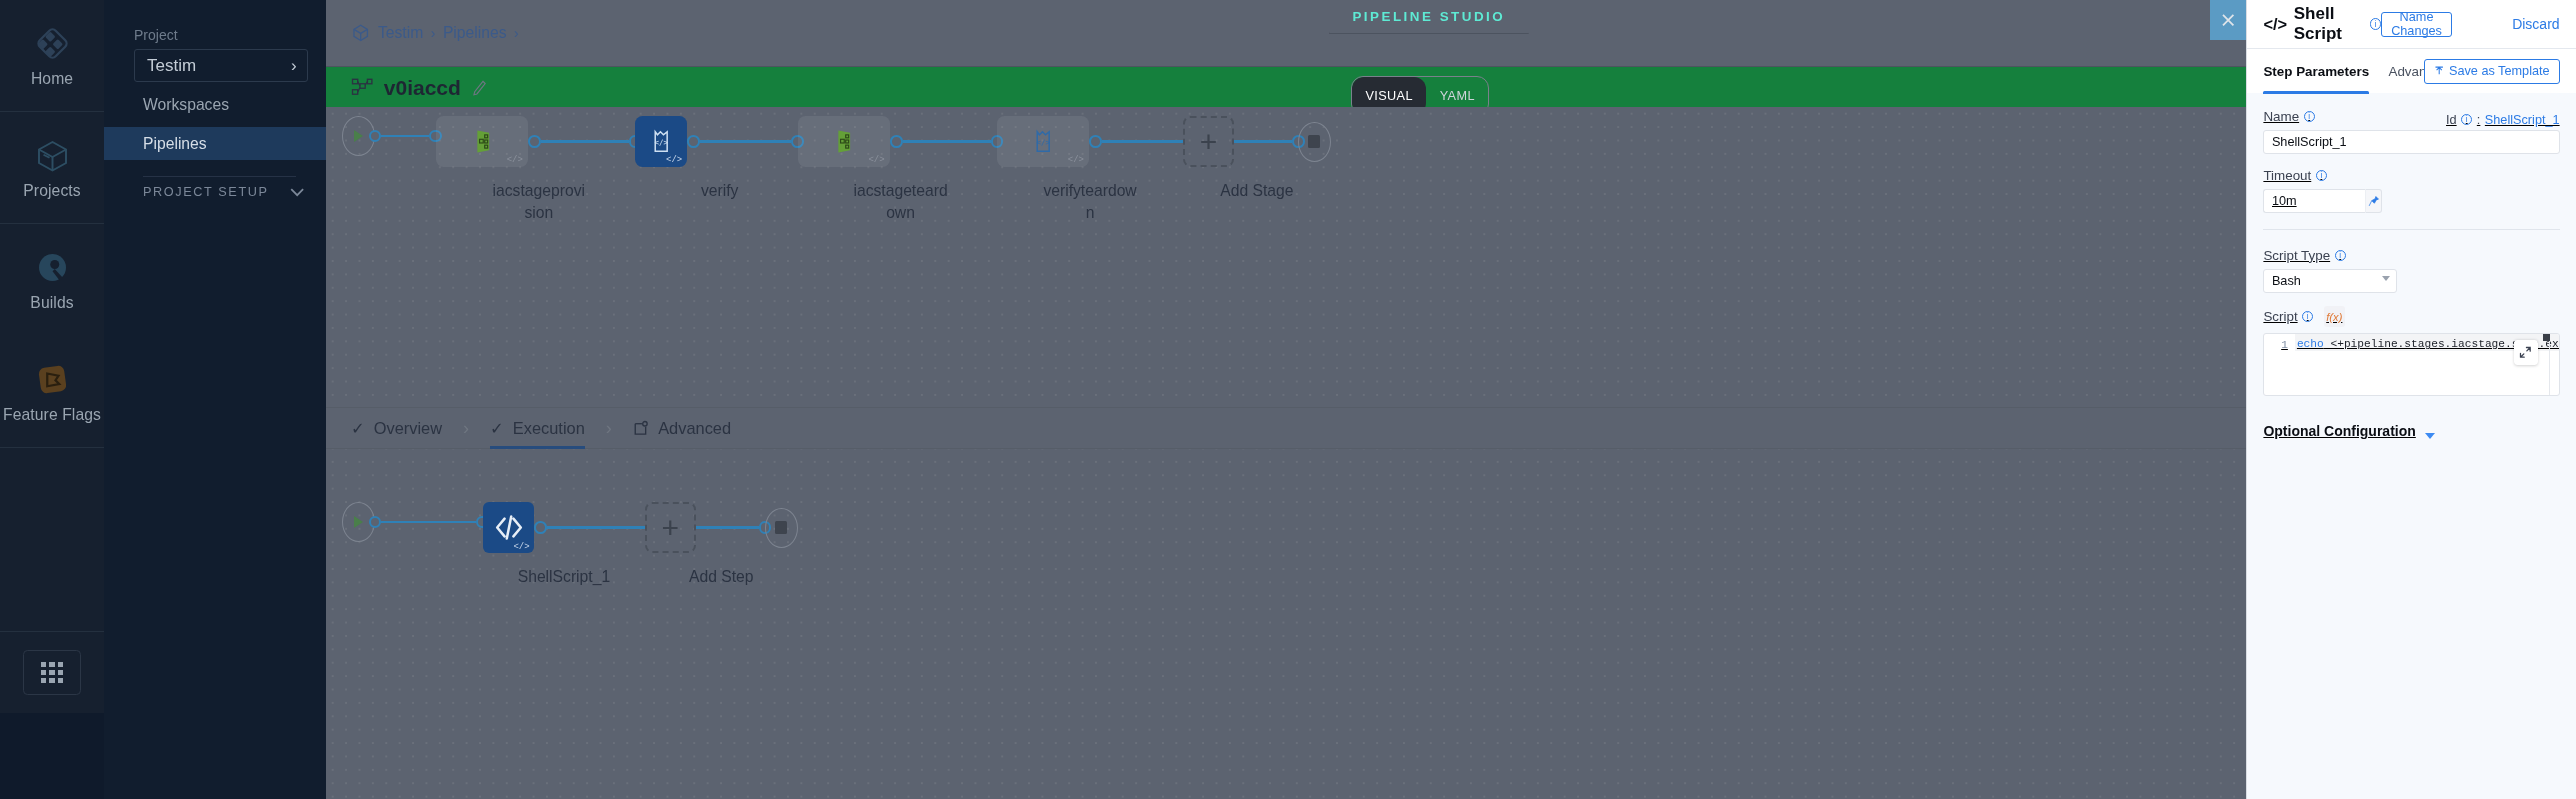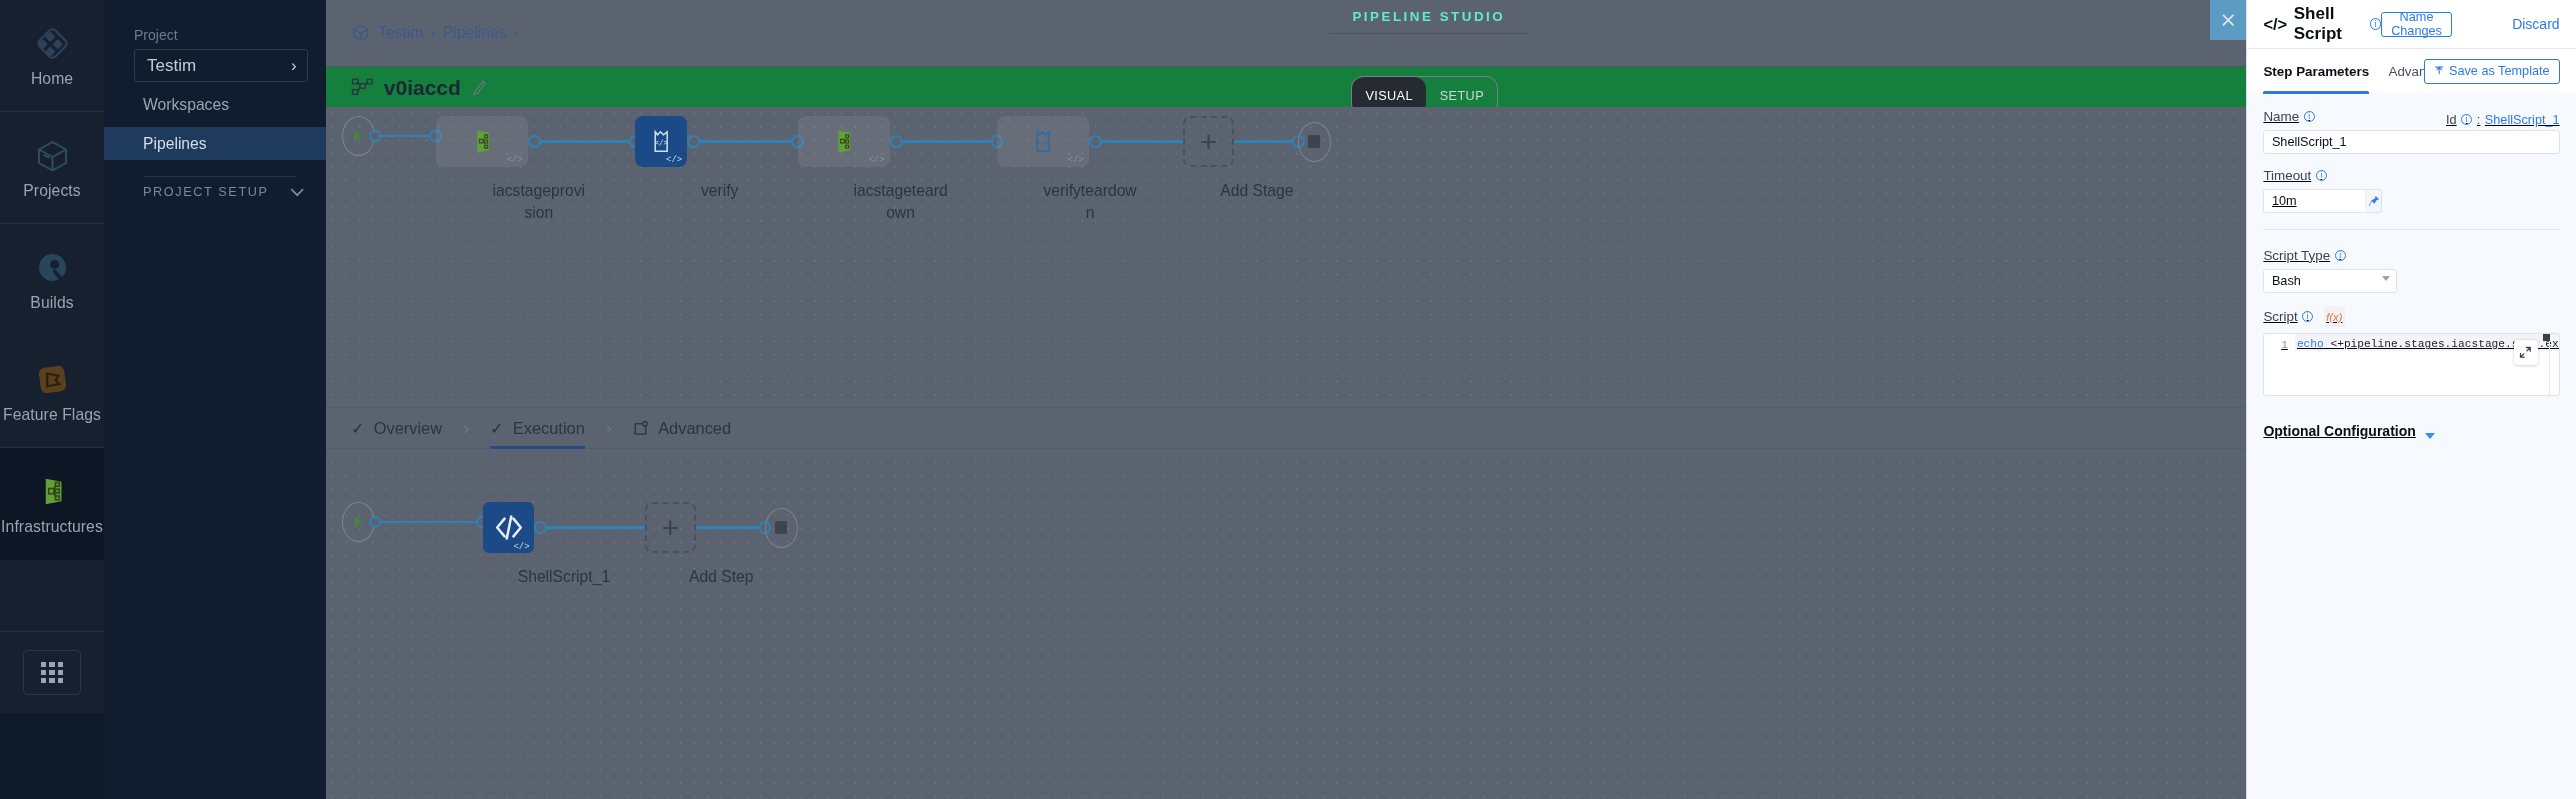--- a/index.html
+++ b/index.html
@@ -347,35 +347,20 @@
     <div class="rail-item grp-end">
       <div class="rail-ico">
         <svg viewBox="0 0 52 52" width="39" height="39">
           <rect x="9" y="9" width="34" height="34" rx="8" fill="#5a401f" transform="rotate(-8 26 26)"></rect>
           <path d="M19 35 L19 18 L34 21 L30 27 L35 32 Z" fill="none" stroke="#2a1f0f" stroke-width="3"></path>
         </svg>
       </div>
       <div class="rail-lb">Feature Flags</div>
     </div>
 
-    <div class="rail-item active">
-      <div class="rail-ico">
-        <svg viewBox="0 0 52 52" width="39" height="39">
-          <path d="M17 9 L38 13 L38 39 L17 43 Z" fill="#64a037"></path>
-          <g fill="none" stroke="#2d4a18" stroke-width="2.2">
-            <rect x="21" y="22" width="7" height="7"></rect>
-            <rect x="30" y="14" width="5" height="5"></rect>
-            <rect x="30" y="23" width="5" height="5"></rect>
-            <rect x="30" y="32" width="5" height="5"></rect>
-            <path d="M28 25 L30 17 M28 25 L30 25 M28 25 L30 34"></path>
-          </g>
-        </svg>
-      </div>
-      <div class="rail-lb">Infrastructures</div>
-    </div>
 
     <div class="rail-bottom">
       <div class="grid-btn">
         <div class="grid-glyph">
           <i></i>
             <i></i>
             <i></i>
             <i></i>
             <i></i>
             <i></i>
@@ -442,21 +427,21 @@
             <path d="M9 6 L12 12 M9 20 L12 14 M19 11 L22 6"></path>
           </g>
         </svg>
         <span class="tname">v0iaccd</span>
         <svg width="16.4" height="18" viewBox="0 0 22 24">
           <path d="M16 3 L19 6 L8 20 L4 21 L5 17 Z" fill="none" stroke="#6e7682" stroke-width="1.6"></path>
         </svg>
       </div>
       <div class="toggle">
         <div class="on">VISUAL</div>
-        <div>SETUP</div>
+        <div>YAML</div>
       </div>
     </div>
 
     <div class="canvas">
 
       <div class="row" style="top: 9px; left: 16.4px;">
         <div class="node-wrap">
           <div class="node-line">
             <div class="startcap">
                 <div class="tri"></div>

